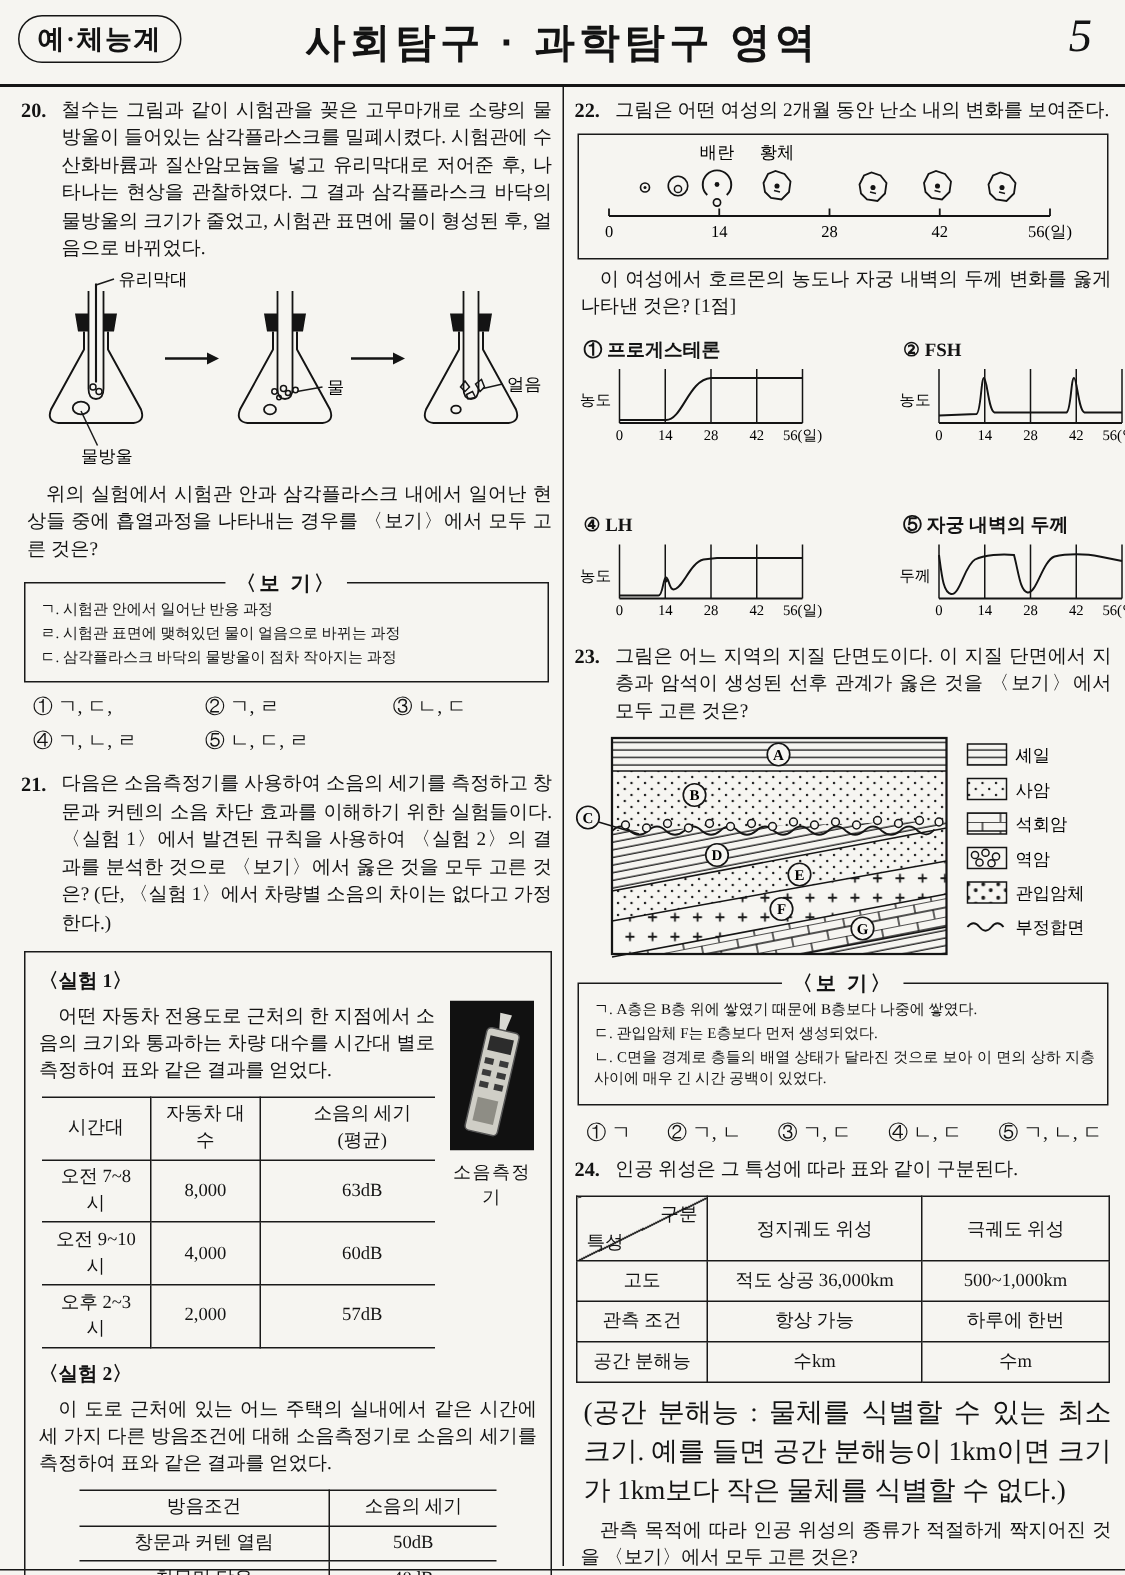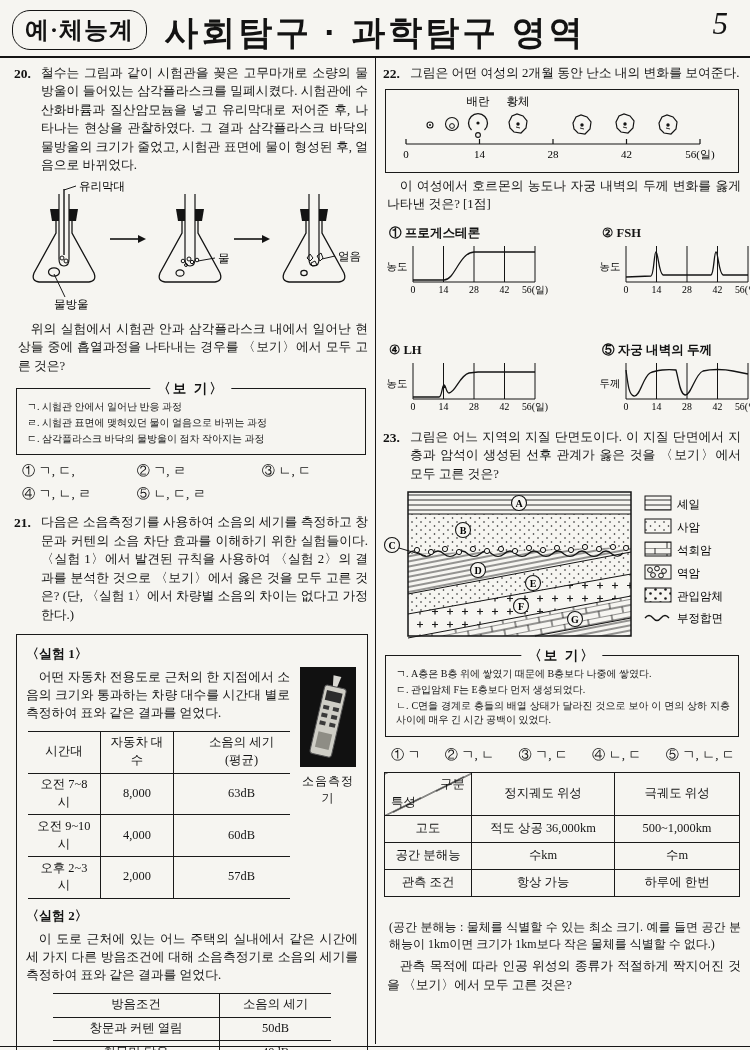--- a/index.html
+++ b/index.html
@@ -1,22 +1,22 @@
 <!DOCTYPE html>
 <html><head>
 <meta charset="utf-8">
 <style>
   html,body{margin:0;padding:0;background:#e8e7e3;}
   .page{position:relative;width:750px;height:1050px;background:#f6f5f1;color:#131313;
         font-family:"Liberation Serif","DejaVu Serif",serif;overflow:hidden;}
   
   .hdr{position:absolute;left:0;top:0;width:750px;height:56px;border-bottom:2.2px solid #151515;}
   .stamp{position:absolute;left:12px;top:10px;border:1.8px solid #151515;border-radius:18px;
-         padding:3px 12px;font-size:24px;font-weight:bold;letter-spacing:1px;}
-  .htitle{position:absolute;left:0;right:0;top:10px;text-align:center;font-size:34px;
+         padding:3px 12px;font-size:18px;font-weight:bold;letter-spacing:1px;}
+  .htitle{position:absolute;left:0;right:0;top:10px;text-align:center;font-size:27px;
           font-weight:bold;letter-spacing:3px;font-family:"Liberation Sans","DejaVu Sans",sans-serif;}
   .pageno{position:absolute;right:22px;top:6px;font-size:31px;font-style:italic;font-family:"Liberation Serif",serif;}
   .vdivider{position:absolute;left:375px;top:58px;height:986px;width:1.2px;background:#161616;}
   .bottomline{position:absolute;left:0;right:0;bottom:3px;height:1.2px;background:#161616;}
   
   .col{position:absolute;top:62px;font-size:12.8px;line-height:1.44;}
   .col-left{left:14px;width:354px;}
   .col-right{left:383px;width:358px;}
   
   .q{display:flex;margin-top:2px;}
@@ -54,21 +54,21 @@
   .tick{font-size:9.8px;}
   .ylab{font-size:10.5px;}
   .figlabel{font-size:11.5px;}
   
   .t24{margin:8px auto 0 auto;border:1.6px solid #1a1a1a;}
   .t24 td,.t24 th{border:1px solid #1a1a1a;padding:4px 6px;text-align:center;font-weight:normal;font-size:12.4px;}
   .diagcell{position:relative;width:86px;height:42px;padding:0 !important;
      background:linear-gradient(to bottom right,transparent calc(50% - 0.6px),#1a1a1a calc(50% - 0.6px),#1a1a1a calc(50% + 0.6px),transparent calc(50% + 0.6px));}
   .diag-top{position:absolute;top:3px;right:6px;font-size:12.4px;}
   .diag-bot{position:absolute;bottom:3px;left:6px;font-size:12.4px;}
-  .note{font-size:12px;text-align:justify;margin:22px 0 0 6px;}
+  .note{font-size:18px;text-align:justify;margin:7px 0 0 6px;}
 </style>
 </head>
 <body>
 
 <div class="page">
 
   <svg width="0" height="0" style="position:absolute">
     <defs>
       <pattern id="pat-hlines" width="6" height="5" patternUnits="userSpaceOnUse">
         <line x1="0" y1="2" x2="6" y2="2" stroke="#1a1a1a" stroke-width="0.9"></line>
@@ -518,46 +518,50 @@
 
     <div class="choices5" style="margin-bottom:6px">
       <span class="choice">① ㄱ</span>
       <span class="choice">② ㄱ, ㄴ</span>
       <span class="choice">③ ㄱ, ㄷ</span>
       <span class="choice">④ ㄴ, ㄷ</span>
       <span class="choice">⑤ ㄱ, ㄴ, ㄷ</span>
     </div>
 
     
+    <div class="q">
+      <span class="qnum">24.</span>
+      <span class="qtext">인공 위성은 그 특성에 따라 표와 같이 구분된다.</span>
+    </div>
 
     <table class="t24">
       <tbody>
           <tr>
         <th class="diagcell">
           <span class="diag-top">구분</span>
           <span class="diag-bot">특성</span>
         </th>
         <th style="width:130px">정지궤도 위성</th>
         <th style="width:112px">극궤도 위성</th>
       </tr>
       <tr>
         <td>고도</td>
         <td>적도 상공 36,000km</td>
         <td>500~1,000km</td>
       </tr>
       <tr>
+        <td>관측 조건</td>
+        <td>항상 가능</td>
+        <td>하루에 한번</td>
+      </tr>
+      <tr>
         <td>공간 분해능</td>
         <td>수km</td>
         <td>수m</td>
       </tr>
-      <tr>
-        <td>관측 조건</td>
-        <td>항상 가능</td>
-        <td>하루에 한번</td>
-      </tr>
     </tbody>
       </table>
 
     <div class="note">(공간 분해능 : 물체를 식별할 수 있는 최소 크기. 예를 들면 공간 분해능이 1km이면 크기가 1km보다 작은 물체를 식별할 수 없다.)</div>
     <div class="para">관측 목적에 따라 인공 위성의 종류가 적절하게 짝지어진 것을 〈보기〉에서 모두 고른 것은?</div>
 
     
 
     
   </div>

